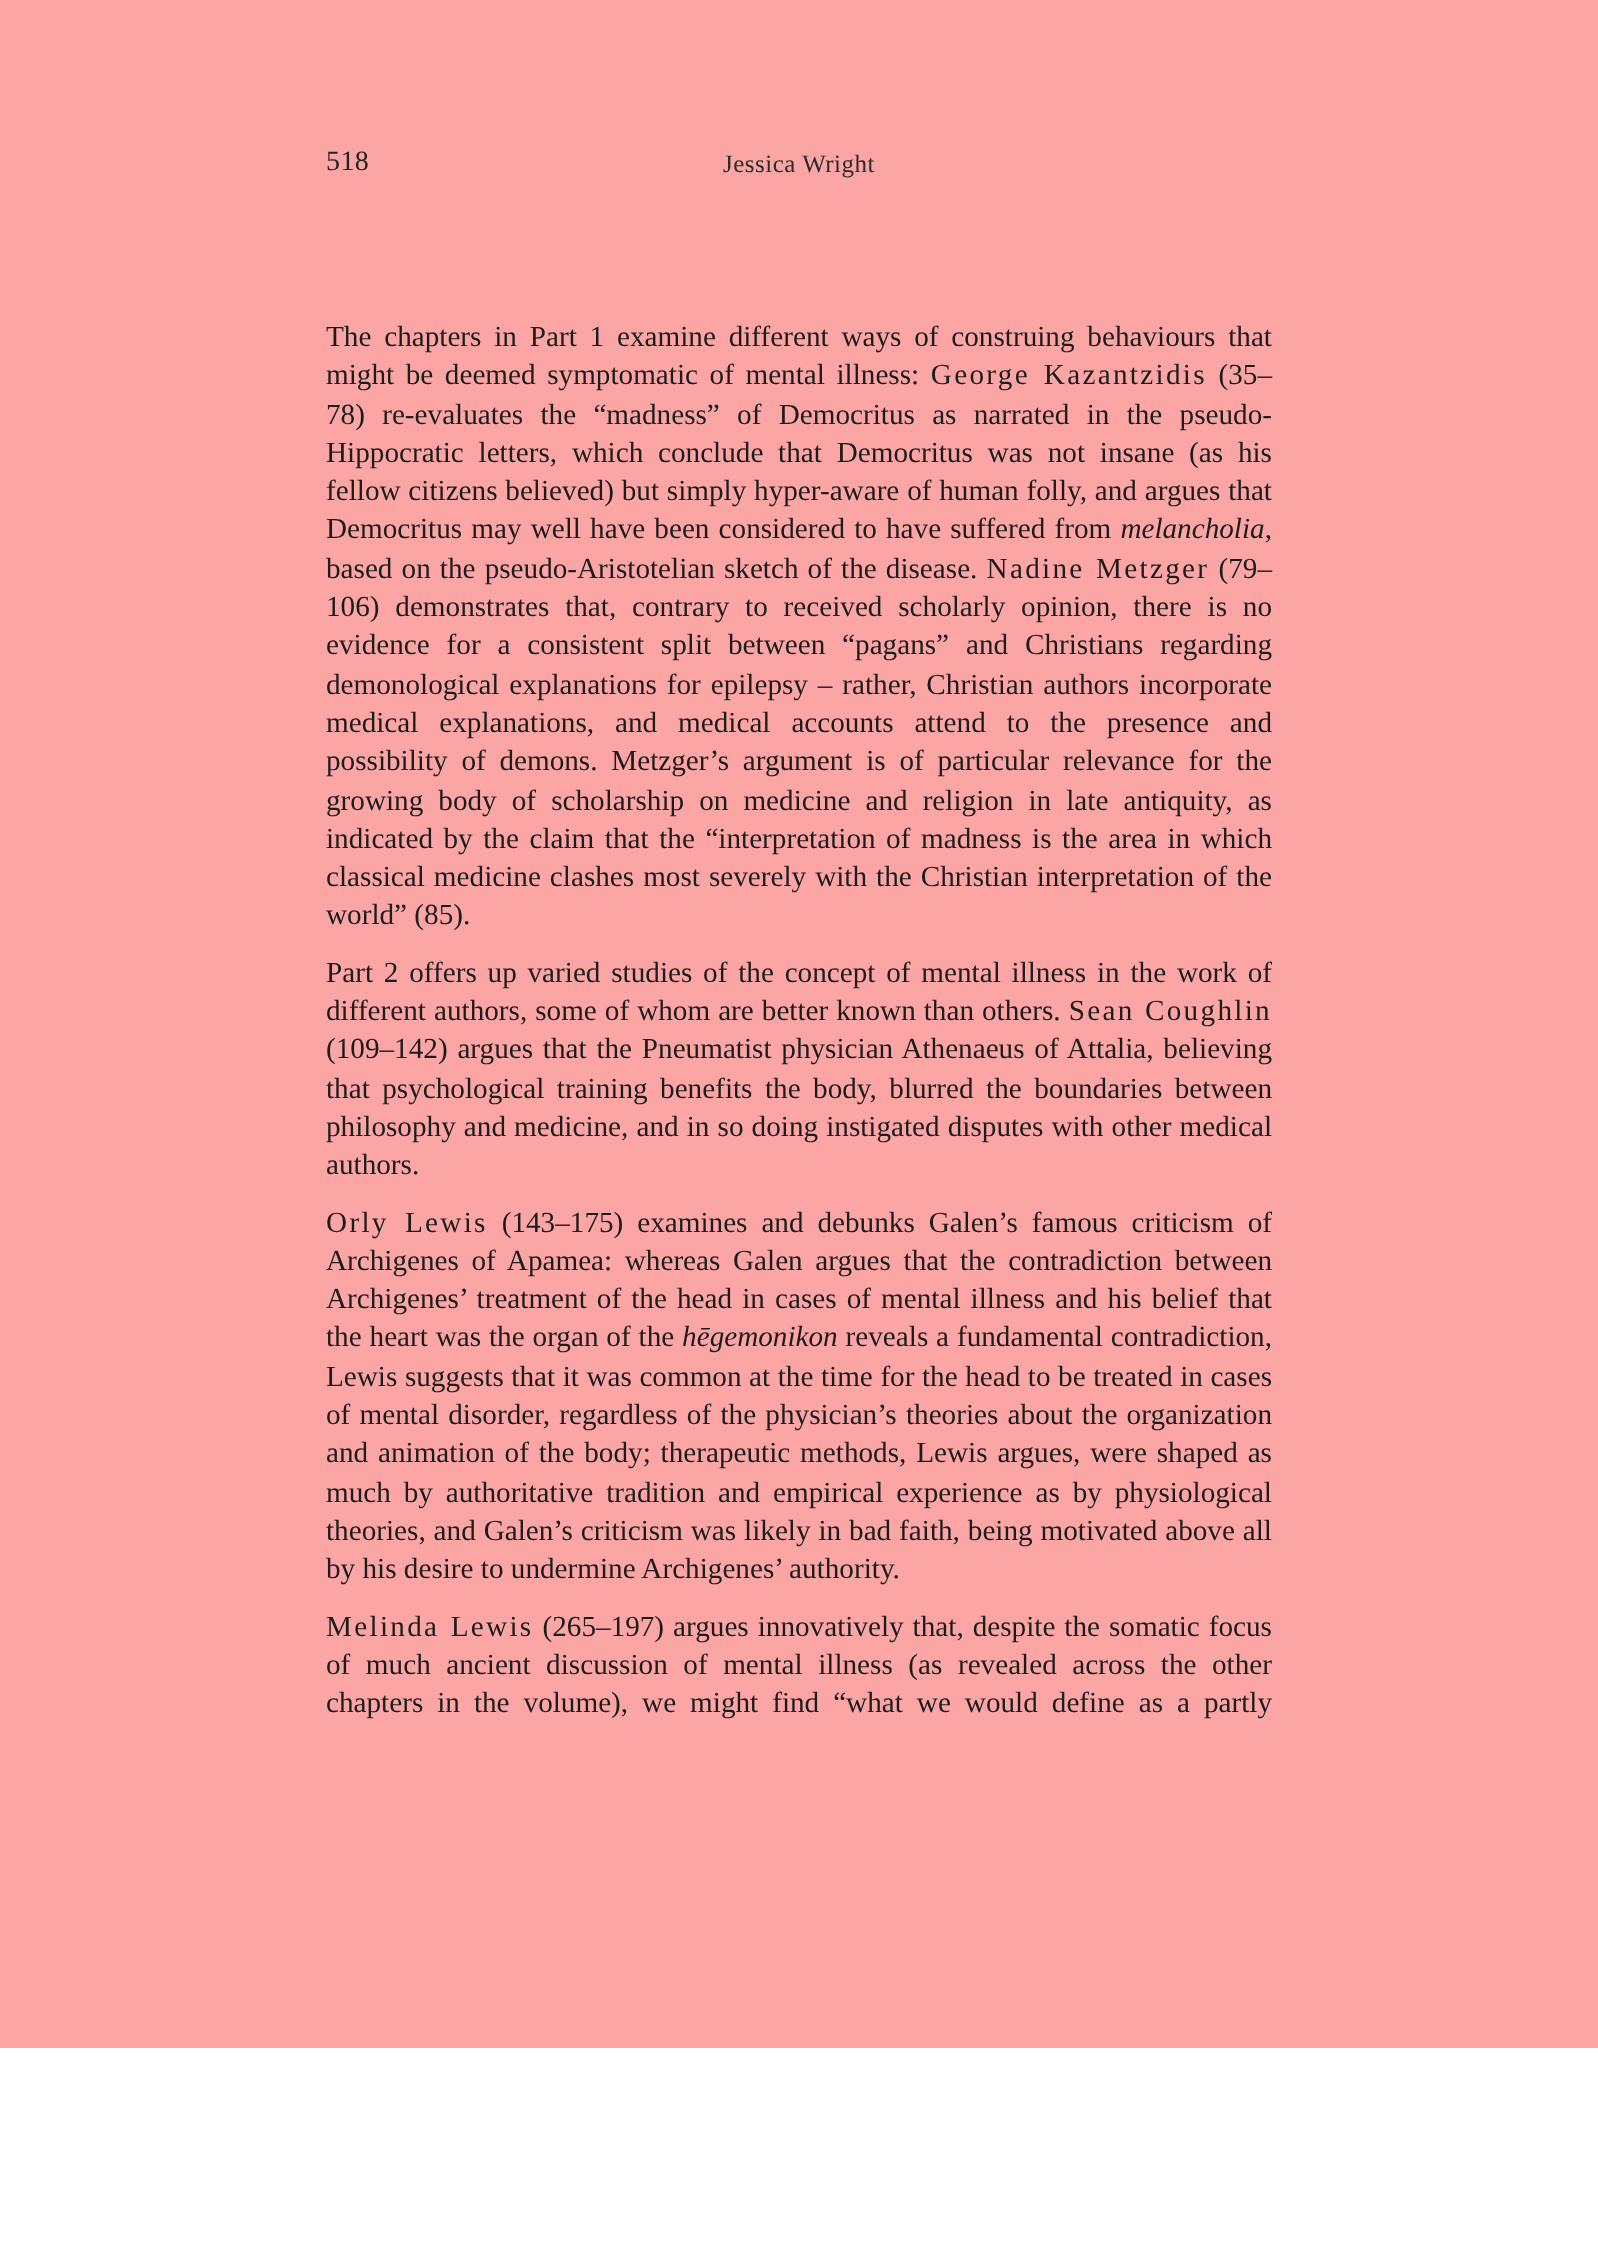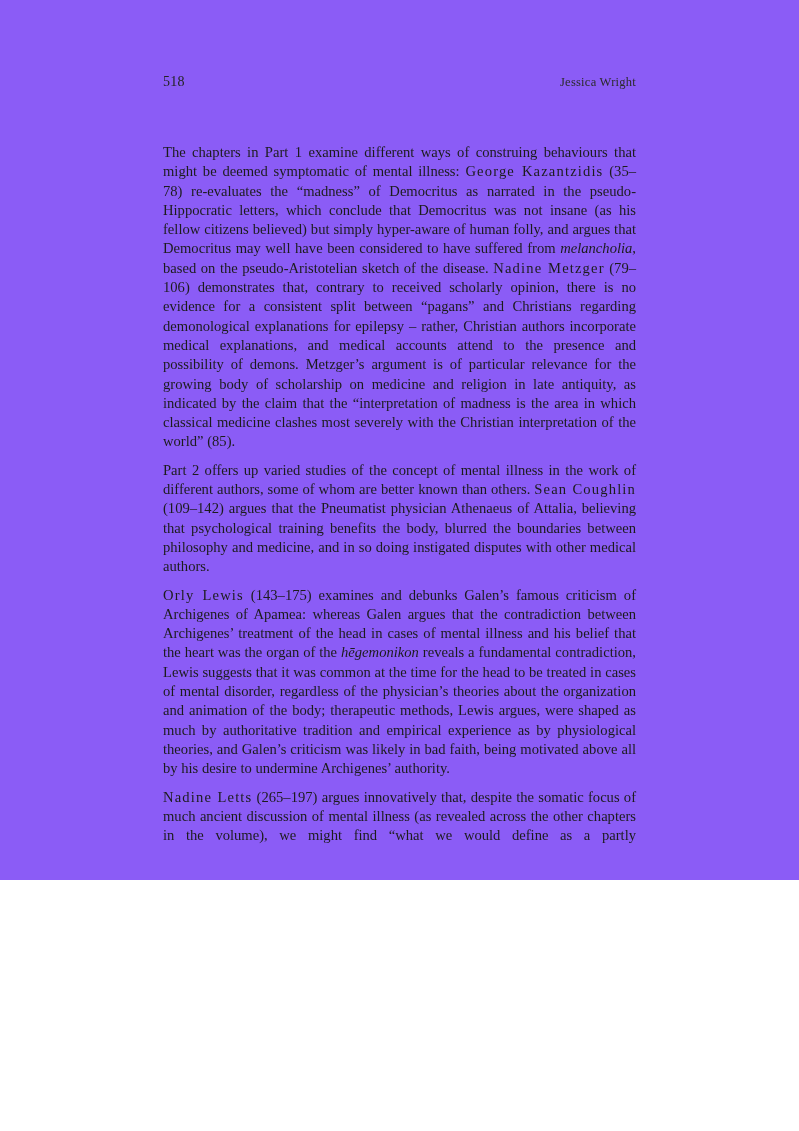--- a/index.html
+++ b/index.html
@@ -3,22 +3,22 @@
 <meta charset="utf-8">
 <style>
   html, body {
     margin: 0;
     padding: 0;
     background: #ffffff;
   }
   .page {
     position: relative;
     width: 799px;
-    height: 880px;
-    background: #8b5cf6;
+    height: 1024px;
+    background: #fca5a5;
     overflow: hidden;
     font-family: "Liberation Serif", "DejaVu Serif", serif;
     color: #1c1c1c;
   }
 
   
   .running-head {
     position: absolute;
     top: 72px;
     left: 163px;
@@ -32,31 +32,31 @@
     font-size: 14px;
     line-height: 20px;
     color: #232323;
     letter-spacing: 0.2px;
   }
   .head-title {
     position: absolute;
     left: 0;
     top: 1px;
     width: 473px;
-    text-align: right;
+    text-align: center;
     font-size: 12.5px;
     line-height: 18px;
     color: #2b2b2b;
     letter-spacing: 0.25px;
   }
 
   
   .textblock {
     position: absolute;
-    top: 143px;
+    top: 160px;
     left: 163px;
     width: 473px;
   }
   .para {
     margin: 0 0 9px 0;
     font-size: 14.6px;
     line-height: 19.3px;
     text-align: justify;
     text-justify: inter-word;
     color: #1c1c1c;
@@ -86,16 +86,16 @@
 
   <div class="running-head">
     <span class="folio">518</span>
     <span class="head-title">Jessica Wright</span>
   </div>
 
   <div class="textblock">
       <p class="para"><span>The chapters in Part 1 examine different ways of construing behaviours that might be deemed symptomatic of mental illness: </span><span class="sp">George Kazantzidis</span><span> (35–78) re-evaluates the “madness” of Democritus as narrated in the pseudo-Hippocratic letters, which conclude that Democritus was not insane (as his fellow citizens believed) but simply hyper-aware of human folly, and argues that Democritus may well have been considered to have suffered from </span><span class="it">melancholia</span><span>, based on the pseudo-Aristotelian sketch of the disease. </span><span class="sp">Nadine Metzger</span><span> (79–106) demonstrates that, contrary to received scholarly opinion, there is no evidence for a consistent split between “pagans” and Christians regarding demonological explanations for epilepsy – rather, Christian authors incorporate medical explanations, and medical accounts attend to the presence and possibility of demons. Metzger’s argument is of particular relevance for the growing body of scholarship on medicine and religion in late antiquity, as indicated by the claim that the “interpretation of madness is the area in which classical medicine clashes most severely with the Christian interpretation of the world” (85).</span></p>
       <p class="para"><span>Part 2 offers up varied studies of the concept of mental illness in the work of different authors, some of whom are better known than others. </span><span class="sp">Sean Coughlin</span><span> (109–142) argues that the Pneumatist physician Athenaeus of Attalia, believing that psychological training benefits the body, blurred the boundaries between philosophy and medicine, and in so doing instigated disputes with other medical authors.</span></p>
       <p class="para"><span class="sp">Orly Lewis</span><span> (143–175) examines and debunks Galen’s famous criticism of Archigenes of Apamea: whereas Galen argues that the contradiction between Archigenes’ treatment of the head in cases of mental illness and his belief that the heart was the organ of the </span><span class="it">hēgemonikon</span><span> reveals a fundamental contradiction, Lewis suggests that it was common at the time for the head to be treated in cases of mental disorder, regardless of the physician’s theories about the organization and animation of the body; therapeutic methods, Lewis argues, were shaped as much by authoritative tradition and empirical experience as by physiological theories, and Galen’s criticism was likely in bad faith, being motivated above all by his desire to undermine Archigenes’ authority.</span></p>
-      <p class="para cut"><span class="sp">Nadine Letts</span><span> (265–197) argues innovatively that, despite the somatic focus of much ancient discussion of mental illness (as revealed across the other chapters in the volume), we might find “what we would define as a partly</span></p>
+      <p class="para cut"><span class="sp">Melinda Lewis</span><span> (265–197) argues innovatively that, despite the somatic focus of much ancient discussion of mental illness (as revealed across the other chapters in the volume), we might find “what we would define as a partly</span></p>
     </div>
 
 </div>
 
 </body></html>

